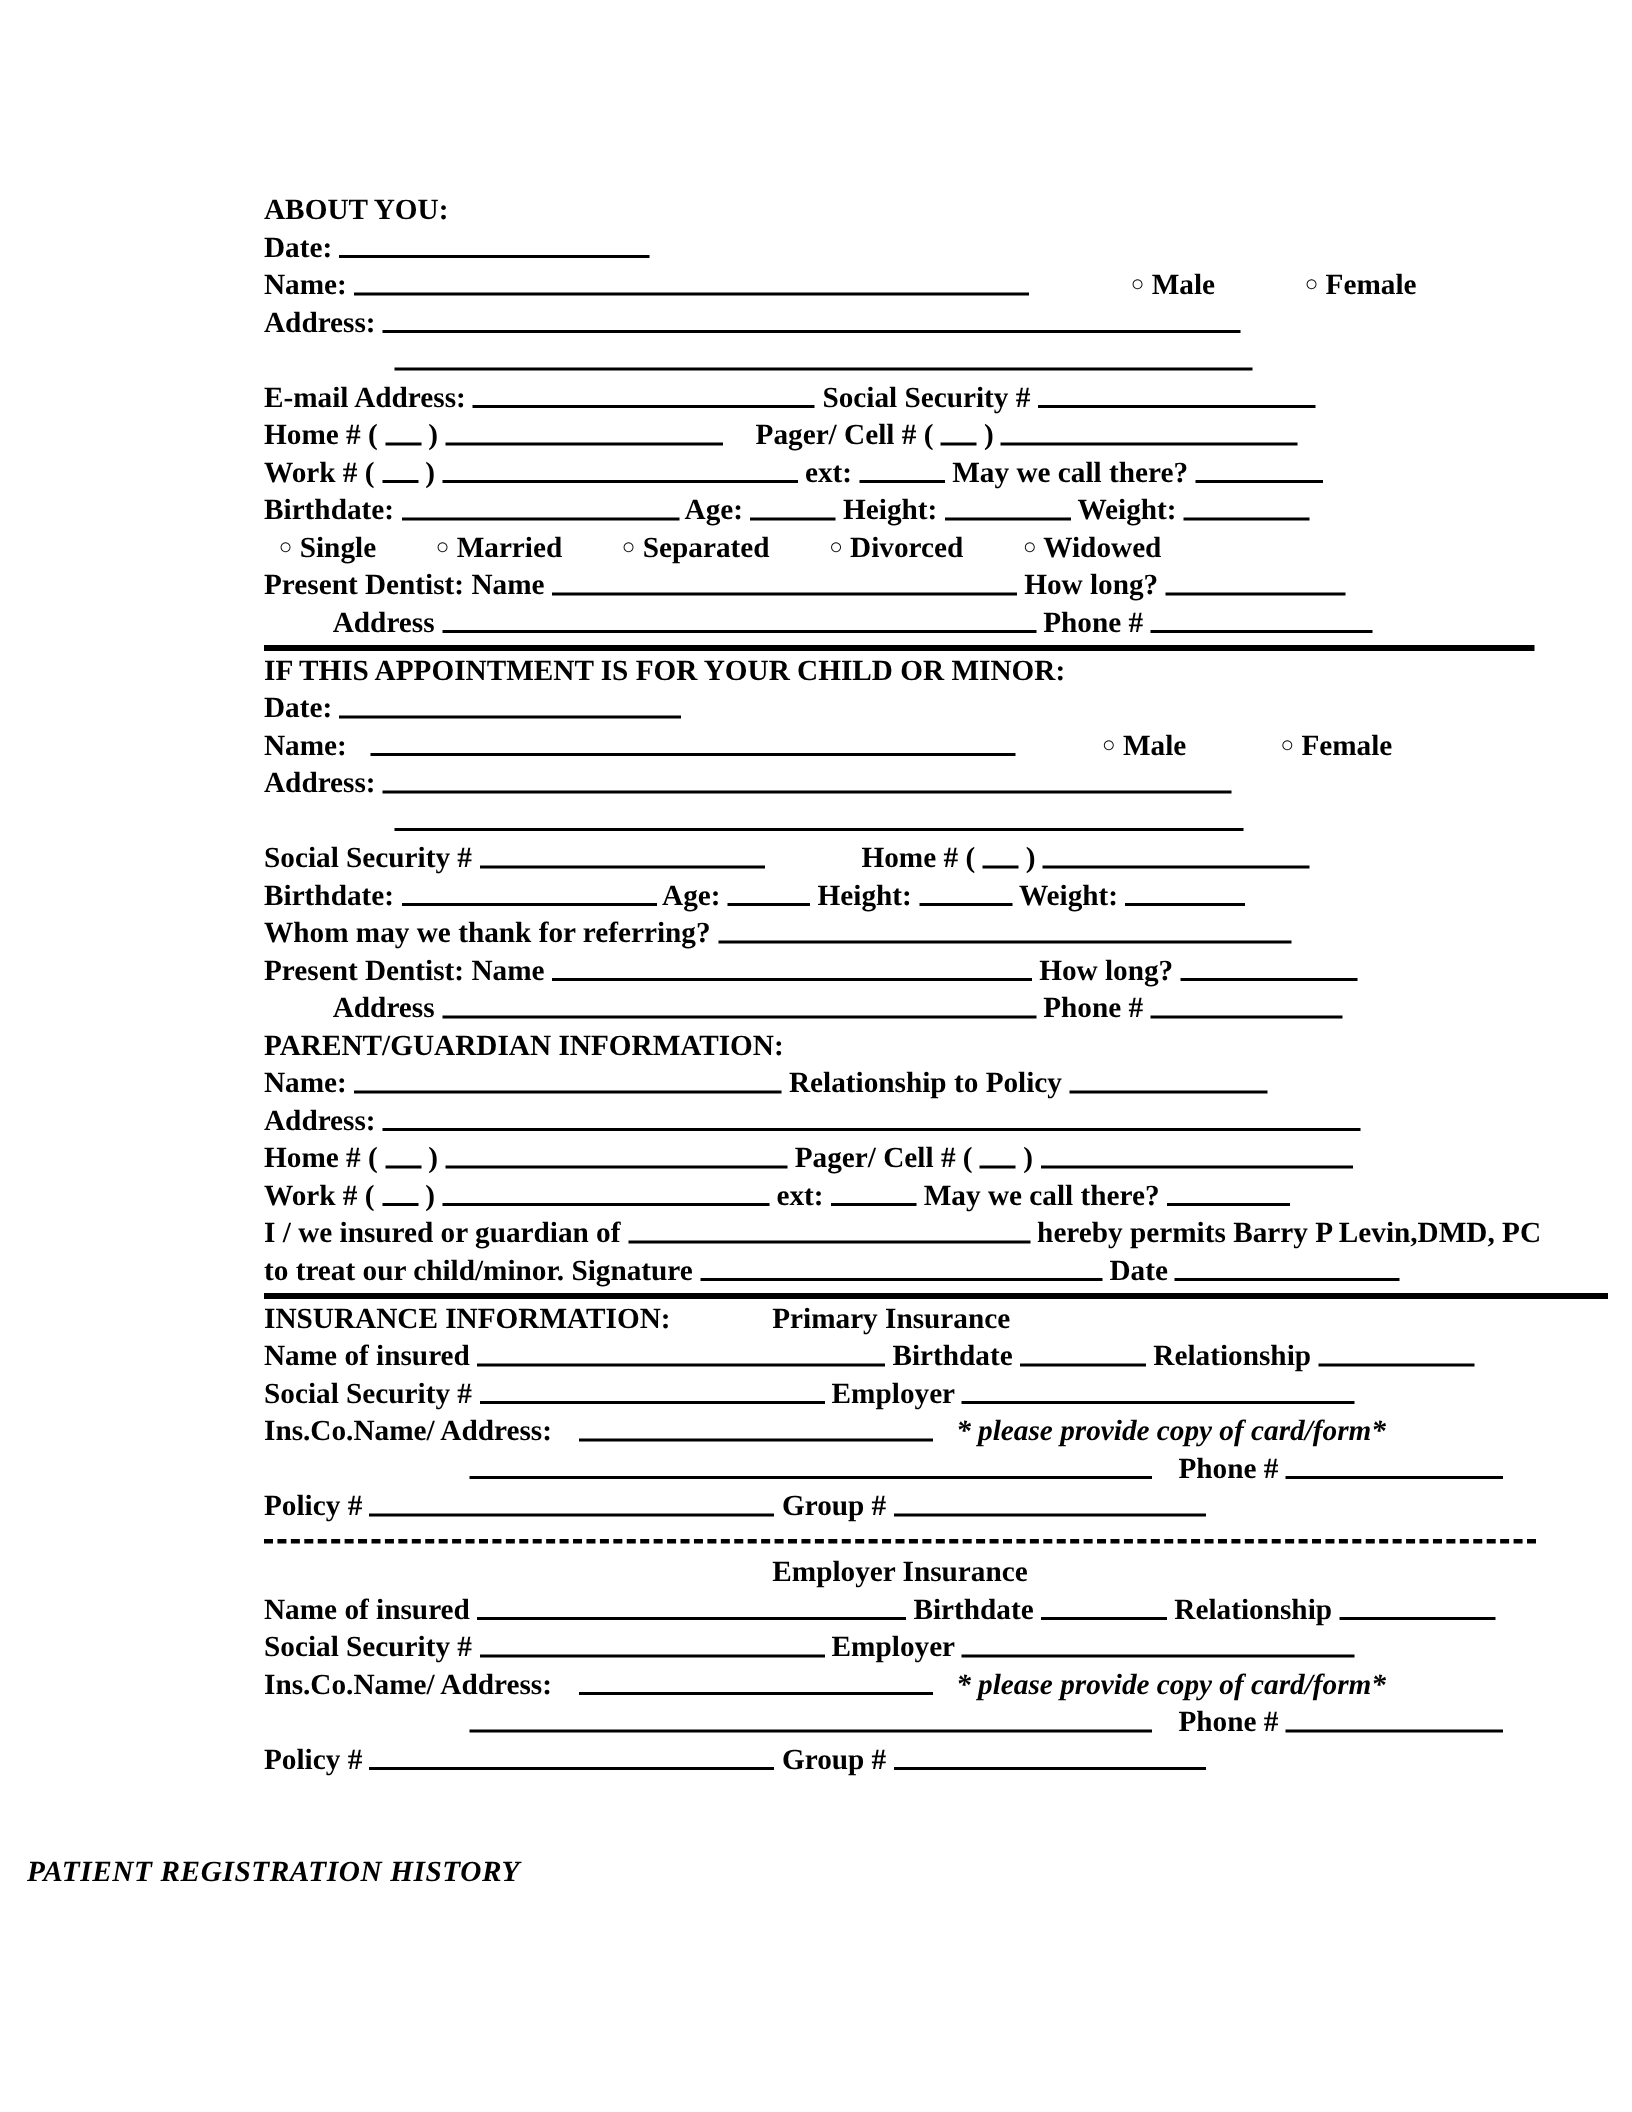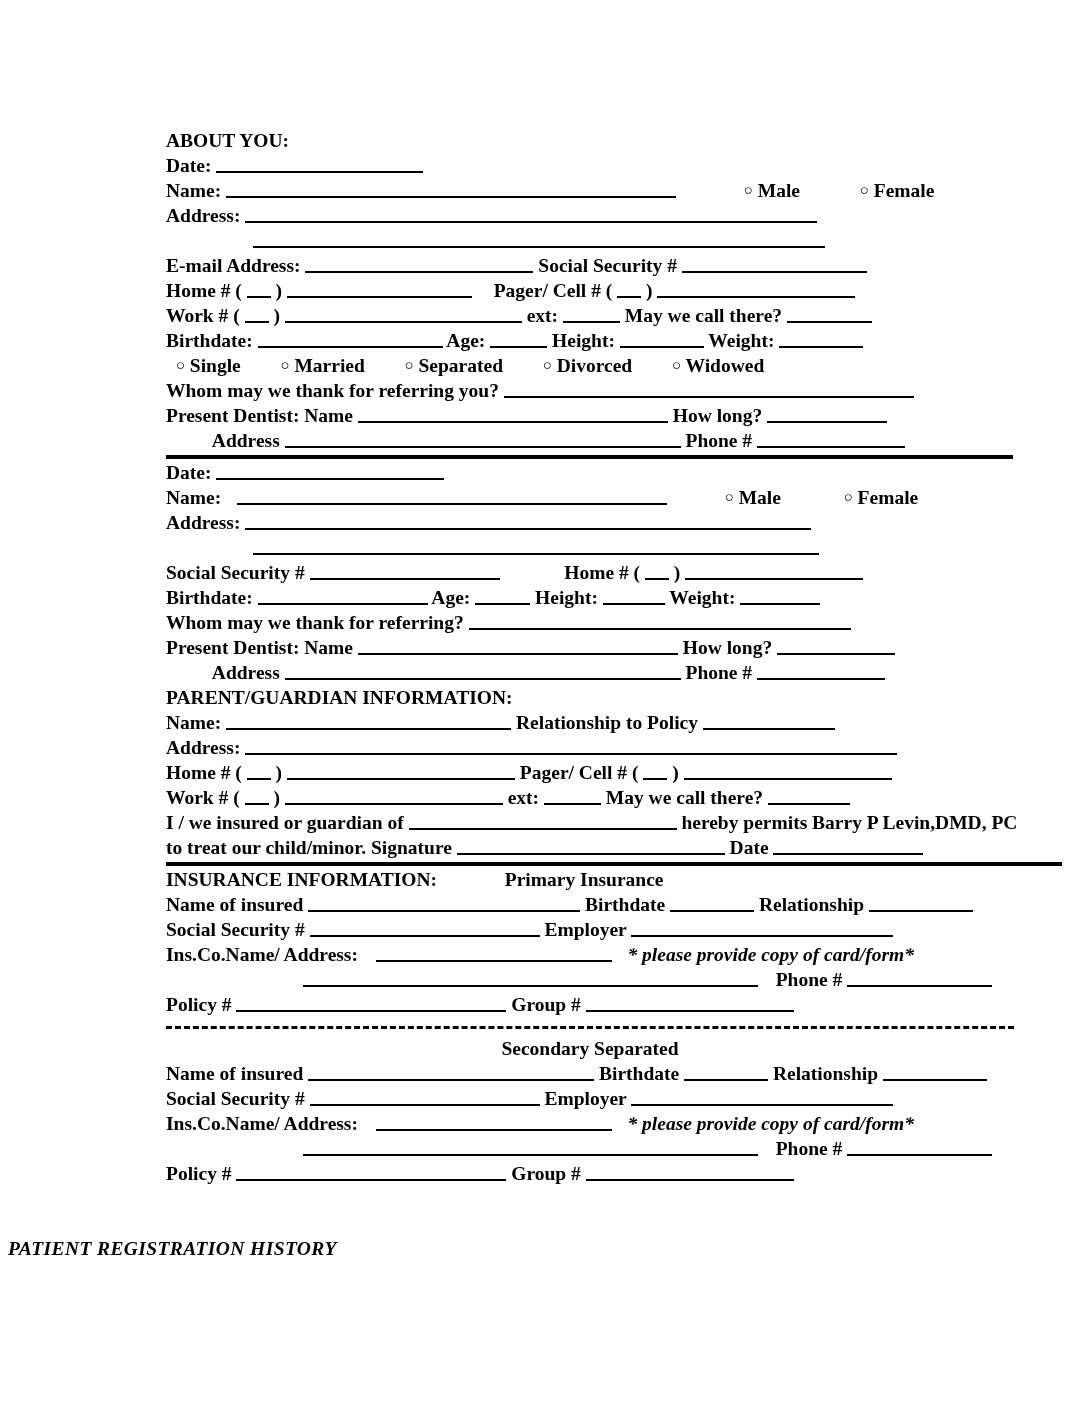--- a/index.html
+++ b/index.html
@@ -10,21 +10,21 @@
   body {
     width: 1088px;
     height: 1408px;
     font-family: "Liberation Serif", "DejaVu Serif", serif;
     color: #000000;
     overflow: hidden;
     position: relative;
   }
   .page {
     position: absolute;
-    left: 8px; top: 0;
+    left: 18px; top: 0;
     width: 1000px;
     height: 1408px;
   }
   .form-body {
     position: absolute;
     left: 158px;
     top: 128px;
     width: 900px;
   }
   .row {
@@ -172,42 +172,39 @@
       <span style="display:inline-block;width:30px"></span>
       <span class="opt"><span class="circ">○</span> <span>Married</span></span>
       <span style="display:inline-block;width:30px"></span>
       <span class="opt"><span class="circ">○</span> <span>Separated</span></span>
       <span style="display:inline-block;width:30px"></span>
       <span class="opt"><span class="circ">○</span> <span>Divorced</span></span>
       <span style="display:inline-block;width:30px"></span>
       <span class="opt"><span class="circ">○</span> <span>Widowed</span></span>
     </div>
 
-    <div class="row">
-      <span>Whom may we thank for referring you?</span>
-      <span class="blank" style="width:410px"></span>
-    </div>
 
     <div class="row">
       <span>Present Dentist:  Name</span>
       <span class="blank" style="width:310px"></span>
       <span>How long?</span>
       <span class="blank" style="width:120px"></span>
     </div>
 
     <div class="row">
       <span style="display:inline-block;width:42px"></span>
       <span>Address</span>
       <span class="blank" style="width:396px"></span>
       <span>Phone #</span>
       <span class="blank" style="width:148px"></span>
     </div>
 
     <div class="divider" style="width:847px"></div>
 
+    <div class="section-head">IF THIS APPOINTMENT IS FOR YOUR CHILD OR MINOR:</div>
 
     <div class="row">
       <span>Date:</span>
       <span class="blank" style="width:228px"></span>
     </div>
 
     <div class="row">
       <span>Name:</span>
       <span style="display:inline-block;width:6px"></span>
       <span class="blank thin" style="width:430px"></span>
@@ -361,21 +358,21 @@
     <div class="row">
       <span>Policy #</span>
       <span class="blank" style="width:270px"></span>
       <span>Group #</span>
       <span class="blank" style="width:208px"></span>
     </div>
 
     <div class="dashed" style="width:848px"></div>
 
     <div class="row center" style="width:848px">
-      <span>Secondary Separated</span>
+      <span>Employer Insurance</span>
     </div>
 
     <div class="row">
       <span>Name of insured</span>
       <span class="blank" style="width:286px"></span>
       <span>Birthdate</span>
       <span class="blank" style="width:84px"></span>
       <span>Relationship</span>
       <span class="blank" style="width:104px"></span>
     </div>

